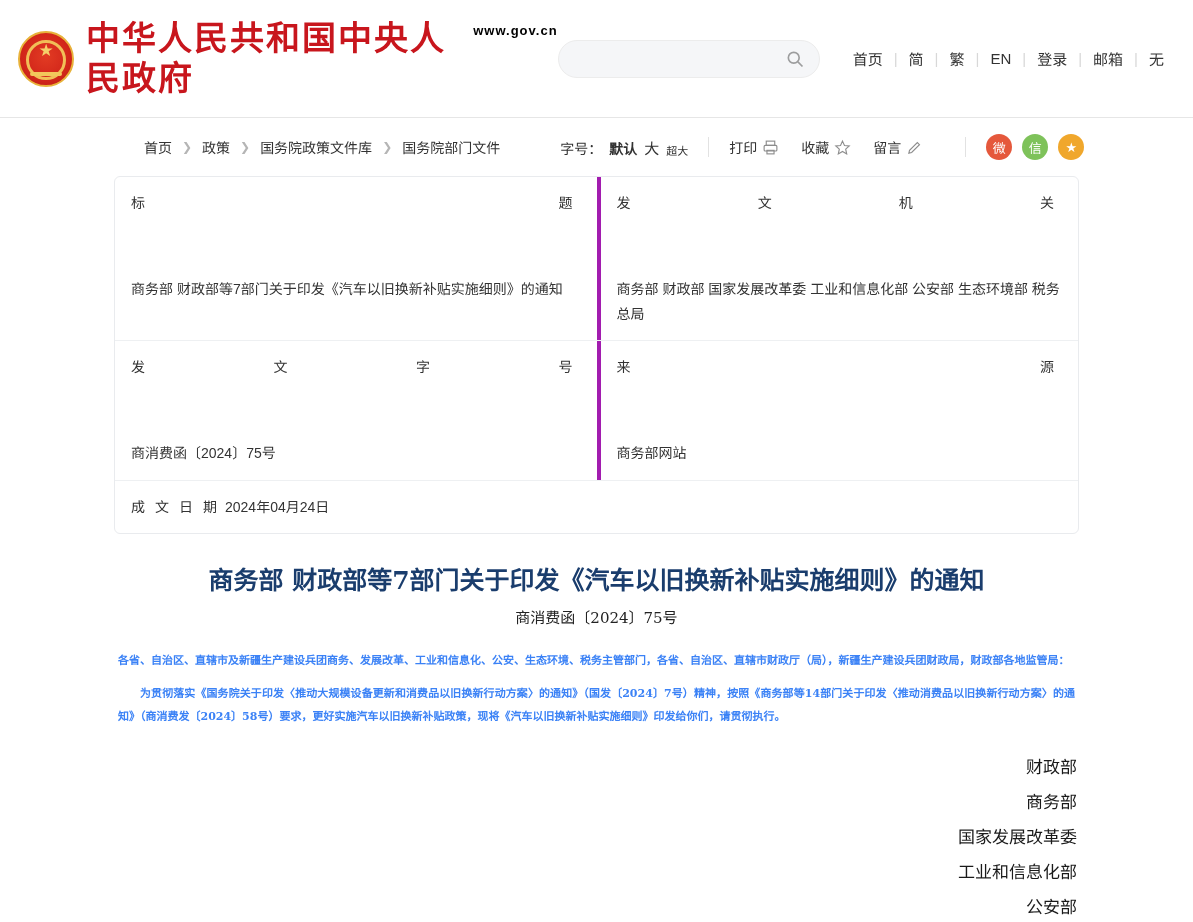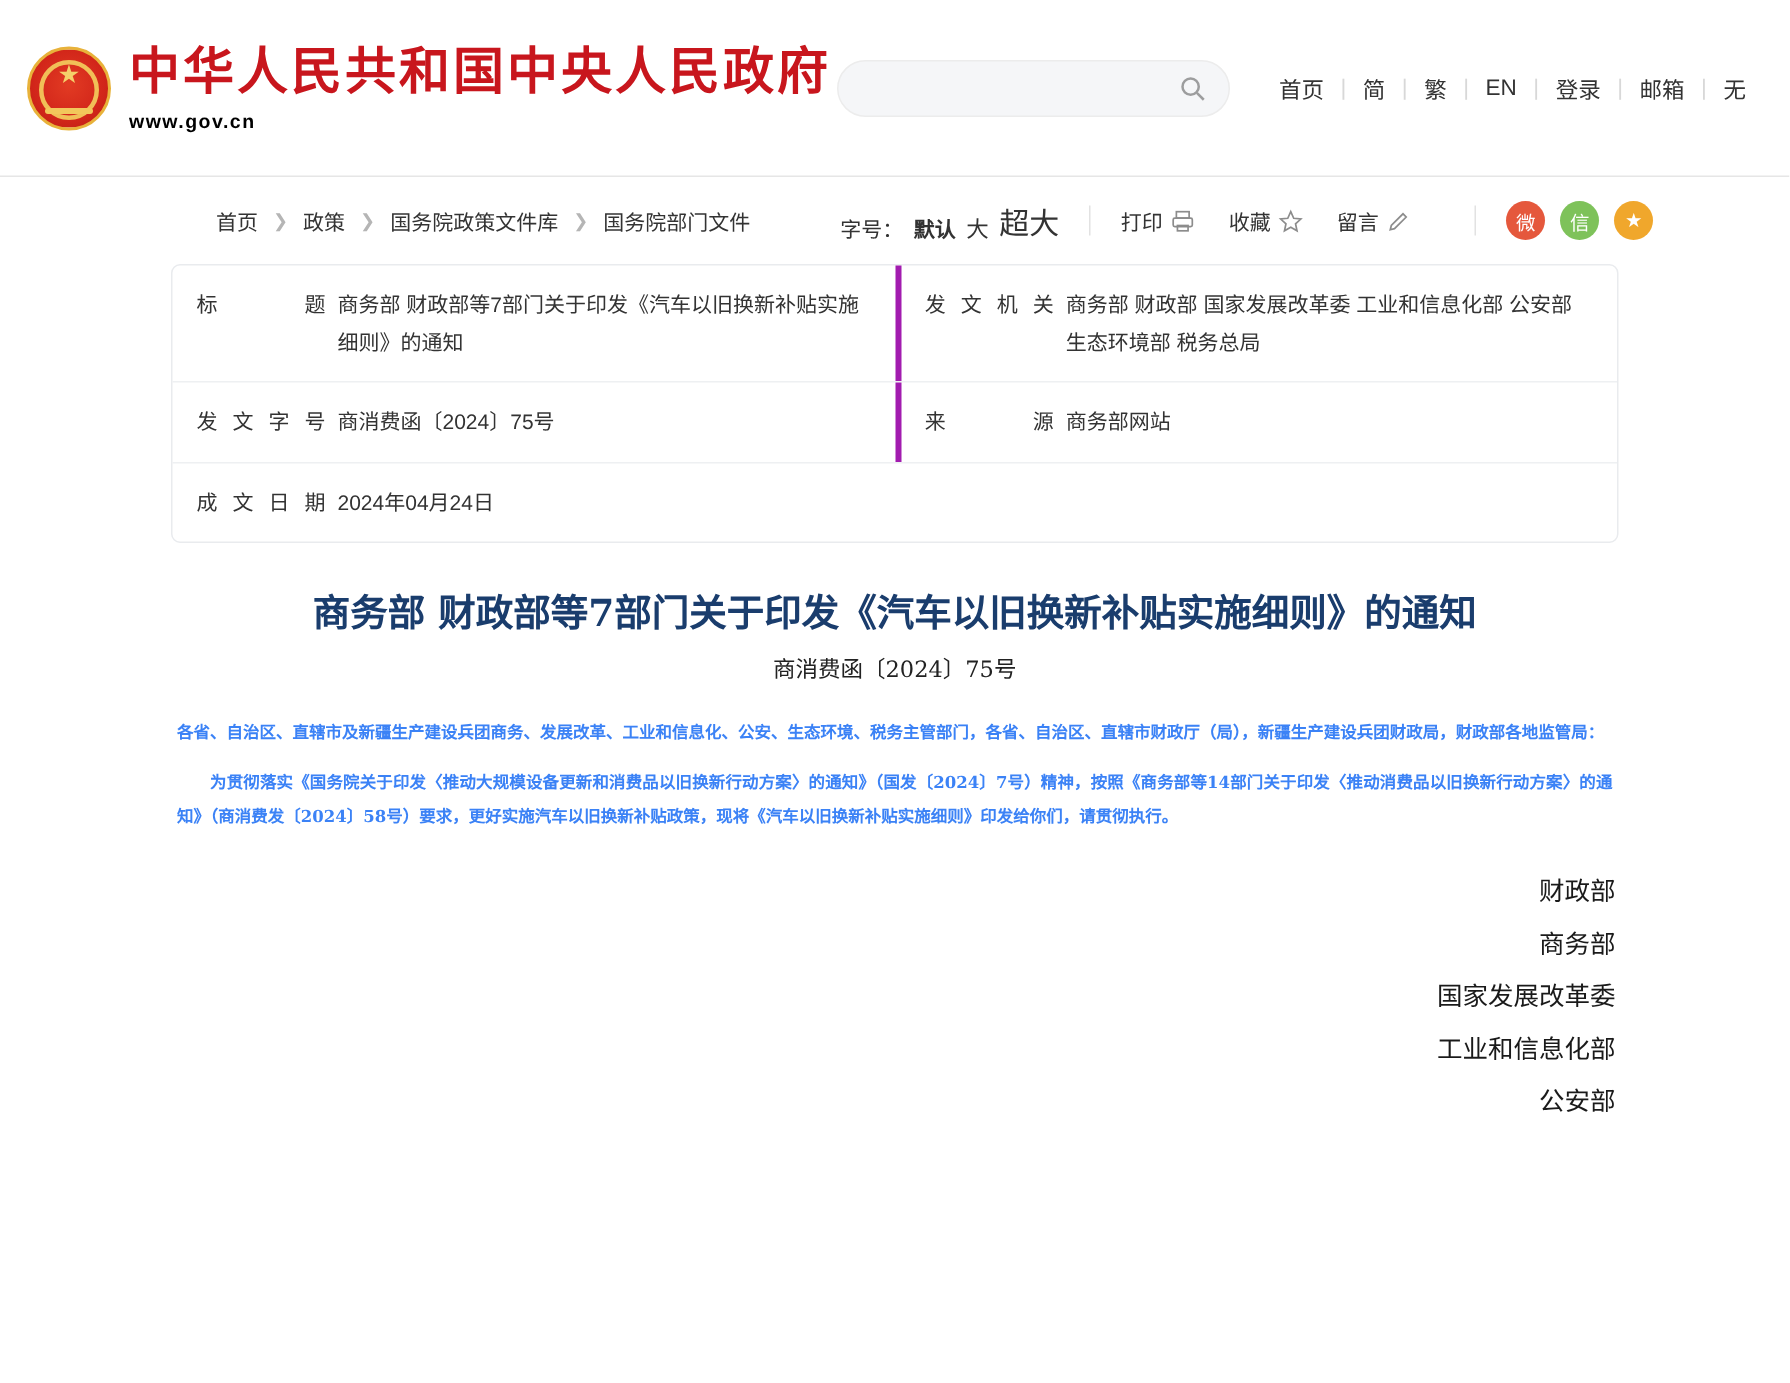--- a/index.html
+++ b/index.html
@@ -58,21 +58,21 @@
   }
   .emblem .bar {
     position: absolute;
     left: 12px; bottom: 11px;
     width: 32px; height: 4px;
     background: #f2c75b;
     border-radius: 2px;
   }
   .brand {
     display: flex;
-    flex-direction: column;
+    flex-direction: row;
     justify-content: center;
   }
   .brand-title {
     color: #c8161d;
     font-size: 34px;
     font-weight: bold;
     letter-spacing: 2px;
     line-height: 1.15;
     font-family: "DejaVu Sans", "Liberation Sans", sans-serif;
   }
@@ -153,21 +153,21 @@
     align-items: center;
     margin-left: 60px;
     gap: 0;
     color: #333;
   }
   .fontsize { display: flex; align-items: flex-end; gap: 7px; }
   .fontsize .lbl { color: #333; }
   .fontsize .opt { color: #333; cursor: pointer; }
   .fontsize .opt.active { font-weight: bold; }
   .fontsize .opt.s1 { font-size: 15px; }
-  .fontsize .opt.s2 { font-size: 20px; }
+  .fontsize .opt.s2 { font-size: 11px; }
   .vline {
     width: 1px;
     height: 20px;
     background: #e2e2e2;
     margin: 0 20px;
   }
   .tool-item {
     display: flex;
     align-items: center;
     gap: 5px;
@@ -200,21 +200,21 @@
   .meta-row {
     display: flex;
     border-bottom: 1px solid #eef0f2;
   }
   .meta-row:last-child { border-bottom: none; }
   .meta-cell {
     display: flex;
     padding: 14px 16px;
     line-height: 1.75;
   }
-  .meta-cell.half { width: 50%; }
+  .meta-cell.half { width: 50%; flex-direction: column; }
   .meta-cell.full { width: 100%; }
   .meta-cell.right-col { border-left: 4px solid #a21caf; }
   .meta-label {
     flex: 0 0 86px;
     color: #333;
     text-align: justify;
     text-align-last: justify;
     margin-right: 8px;
   }
   .meta-value { flex: 1; color: #333; }

